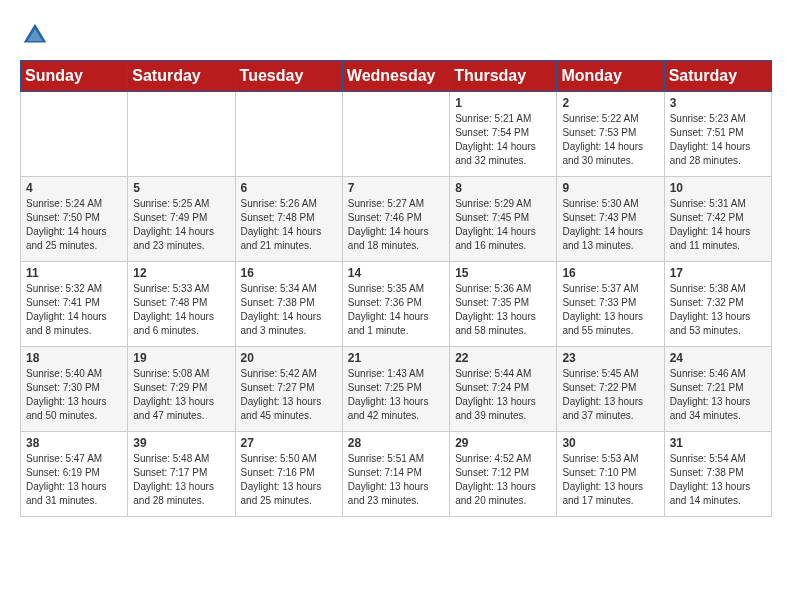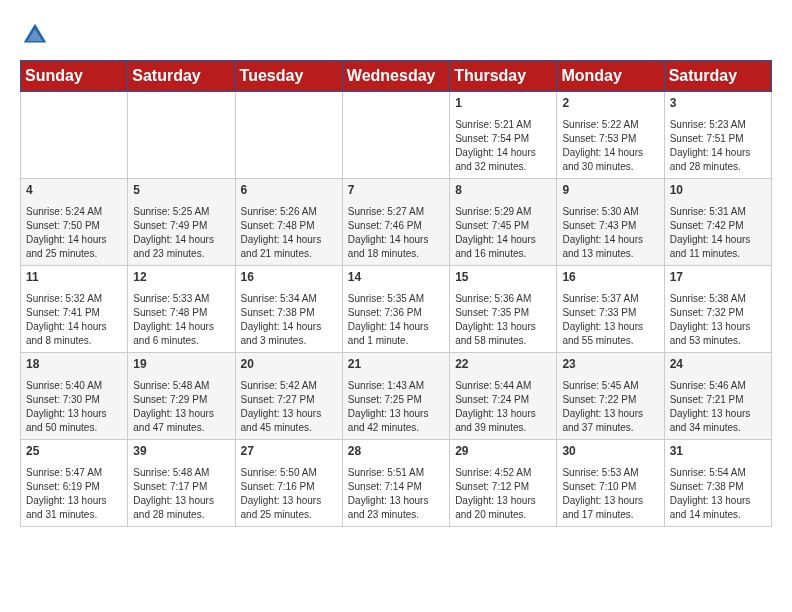--- a/index.html
+++ b/index.html
@@ -73,21 +73,20 @@
     .day-number {
       font-weight: bold;
       font-size: 12px;
       margin-bottom: 2px;
       display: block;
     }
     .day-info {
       font-size: 10px;
       line-height: 1.4;
       color: #333;
-      margin-top: 8px;
     }
     .empty-cell {
       background: #fff !important;
     }
   </style>
 </head>
 <body>
 
 <div class="header">
   <div class="logo">
@@ -251,21 +250,21 @@
       <tr>
         <td>
           <span class="day-number">18</span>
           <div class="day-info">Sunrise: 5:40 AM
 Sunset: 7:30 PM
 Daylight: 13 hours
 and 50 minutes.</div>
         </td>
         <td>
           <span class="day-number">19</span>
-          <div class="day-info">Sunrise: 5:48 AM
+          <div class="day-info">Sunrise: 5:08 AM
 Sunset: 7:29 PM
 Daylight: 13 hours
 and 47 minutes.</div>
         </td>
         <td>
           <span class="day-number">20</span>
           <div class="day-info">Sunrise: 5:42 AM
 Sunset: 7:27 PM
 Daylight: 13 hours
 and 45 minutes.</div>
@@ -294,21 +293,21 @@
         <td>
           <span class="day-number">24</span>
           <div class="day-info">Sunrise: 5:46 AM
 Sunset: 7:21 PM
 Daylight: 13 hours
 and 34 minutes.</div>
         </td>
       </tr>
       <tr>
         <td>
-          <span class="day-number">25</span>
+          <span class="day-number">38</span>
           <div class="day-info">Sunrise: 5:47 AM
 Sunset: 6:19 PM
 Daylight: 13 hours
 and 31 minutes.</div>
         </td>
         <td>
           <span class="day-number">39</span>
           <div class="day-info">Sunrise: 5:48 AM
 Sunset: 7:17 PM
 Daylight: 13 hours

